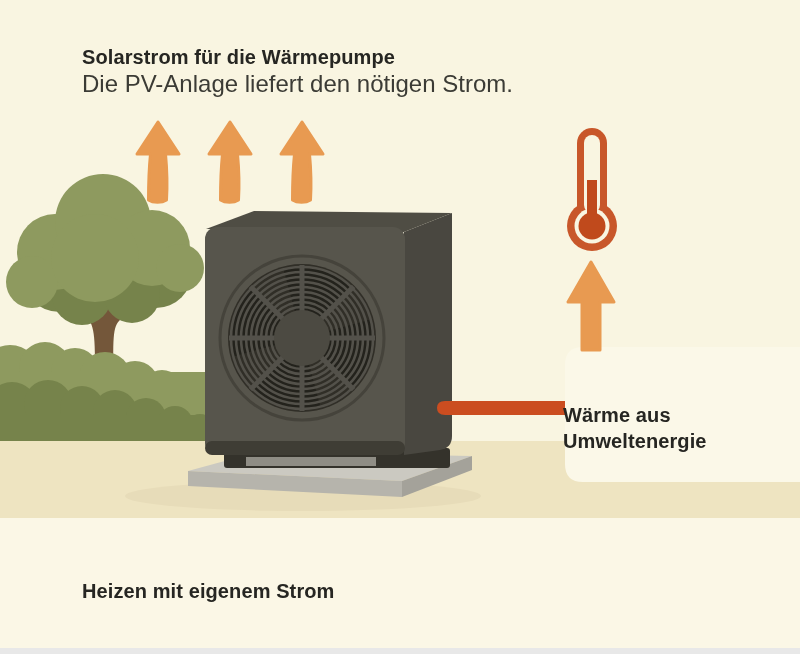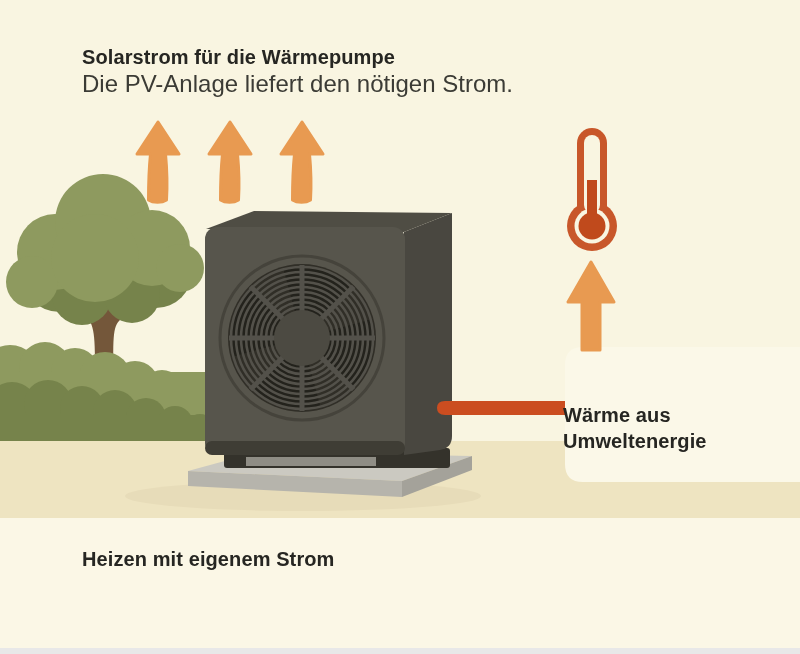--- a/index.html
+++ b/index.html
@@ -160,17 +160,17 @@
 
   <div class="txt" style="left:82px;top:44px;width:480px;">
     <div class="title">Solarstrom für die Wärmepumpe</div>
     <div class="sub">Die PV-Anlage liefert den nötigen Strom.</div>
   </div>
 
   <div class="txt" style="left:563px;top:354px;width:202px;margin-top:48px;">
     <div class="title" style="line-height:26px;">Wärme aus Umweltenergie</div>
   </div>
 
-  <div class="txt" style="left:82px;top:546px;width:520px;">
+  <div class="txt" style="left:82px;top:578px;width:520px;">
     <div class="title">Heizen mit eigenem Strom</div>
   </div>
 
 </div>
 
 </body></html>

